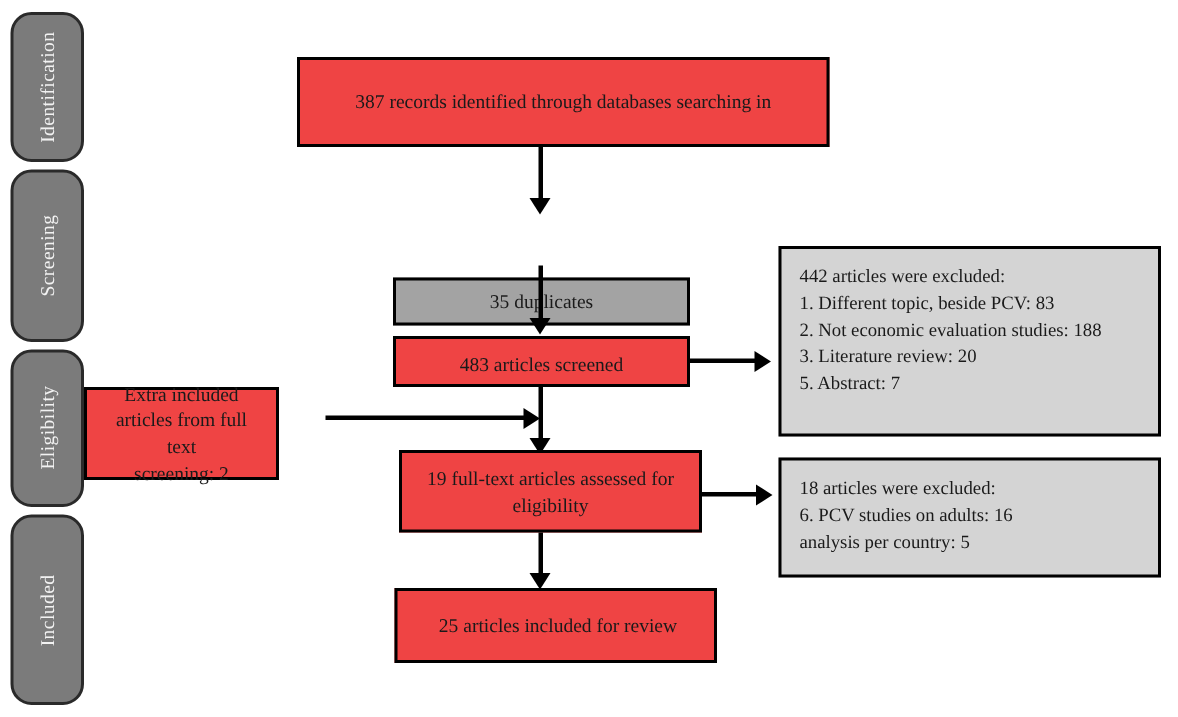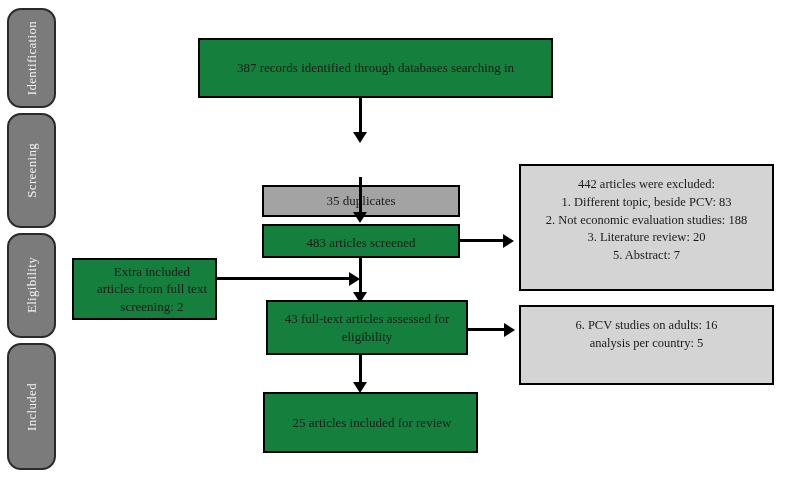--- a/index.html
+++ b/index.html
@@ -34,38 +34,38 @@
     white-space: nowrap;
     writing-mode: vertical-rl;
     transform: rotate(180deg);
   }
 
   
   .flow-box {
     position: absolute;
     box-sizing: border-box;
     border: 2px solid #000000;
-    background: #15803d;
+    background: #ef4444;
     display: flex;
     align-items: center;
     justify-content: center;
     text-align: center;
     font-size: 13px;
     color: #1a1a1a;
     line-height: 1.35;
     padding: 4px 8px;
   }
   .flow-box.shaded {
     background: #a3a3a3;
     margin-top: 40px;
   }
   .flow-box.excl {
     background: #d4d4d4;
     display: block;
-    text-align: center;
+    text-align: left;
     padding: 10px 12px;
     font-size: 12.5px;
     line-height: 1.42;
   }
   .excl-line { display: block; white-space: nowrap; }
 
   
   .vline {
     position: absolute;
     width: 3px;
@@ -133,54 +133,55 @@
   <div class="flow-box" style="left:262px; top:224px; width:198px; height:34px;align-items:flex-end;">
     <span>483 articles screened</span>
   </div>
 
   <div class="hline" style="left:460px; top:239px; width:44px;"></div>
   <div class="arrow-right" style="left:503px; top:234px;"></div>
 
   <div class="vline" style="left:359px; top:258px; height:38px;"></div>
   <div class="arrow-down" style="left:353px; top:292px;"></div>
 
-  <div class="flow-box" style="left:72px; top:258px; width:145px; height:62px;justify-content:flex-end;">
+  <div class="flow-box" style="left:56px; top:258px; width:130px; height:62px;justify-content:flex-end;">
     <div>
       <span>Extra included</span><br>
       <span>articles from full text</span><br>
       <span>screening: 2</span>
     </div>
   </div>
 
   <div class="hline" style="left:217px; top:277px; width:134px;"></div>
   <div class="arrow-right" style="left:349px; top:272px;"></div>
 
   <div class="flow-box" style="left:266px; top:300px; width:202px; height:55px;">
     <div>
-      <span>43 full-text articles assessed for</span><br>
+      <span>19 full-text articles assessed for</span><br>
       <span>eligibility</span>
     </div>
   </div>
 
   <div class="hline" style="left:468px; top:328px; width:37px;"></div>
   <div class="arrow-right" style="left:504px; top:323px;"></div>
 
   <div class="vline" style="left:359px; top:355px; height:30px;"></div>
   <div class="arrow-down" style="left:353px; top:382px;"></div>
 
-  <div class="flow-box" style="left:263px; top:392px; width:215px; height:61px;padding-left:11px;">
+  <div class="flow-box" style="left:263px; top:392px; width:215px; height:50px;padding-left:11px;">
     <span>25 articles included for review</span>
   </div>
 
   <div class="flow-box excl" style="left:519px; top:164px; width:255px; height:127px;">
     <span class="excl-line">442 articles were excluded:</span>
     <span class="excl-line">1. Different topic, beside PCV: 83</span>
     <span class="excl-line">2. Not economic evaluation studies: 188</span>
     <span class="excl-line">3. Literature review: 20</span>
     <span class="excl-line">5. Abstract: 7</span>
   </div>
 
   <div class="flow-box excl" style="left:519px; top:305px; width:255px; height:80px;">
+    <span class="excl-line">18 articles were excluded:</span>
     <span class="excl-line">6. PCV studies on adults: 16</span>
     <span class="excl-line">analysis per country: 5</span>
   </div>
 
 </div>
 
 </body></html>

